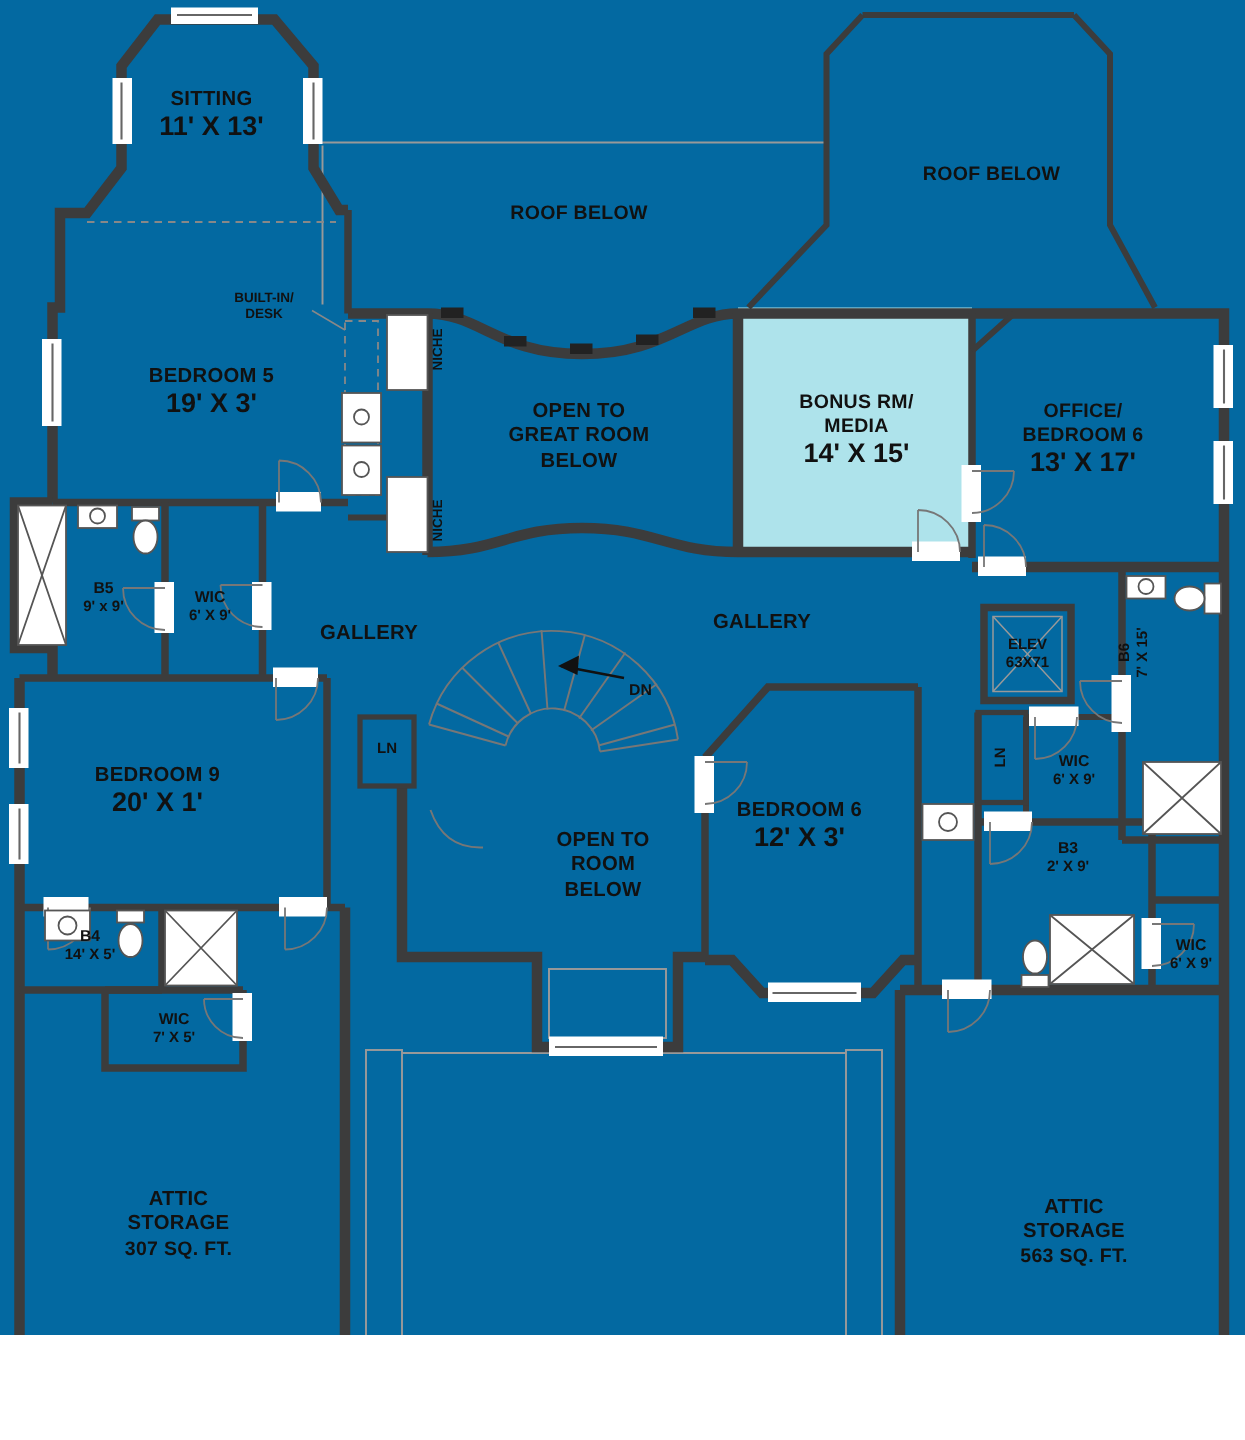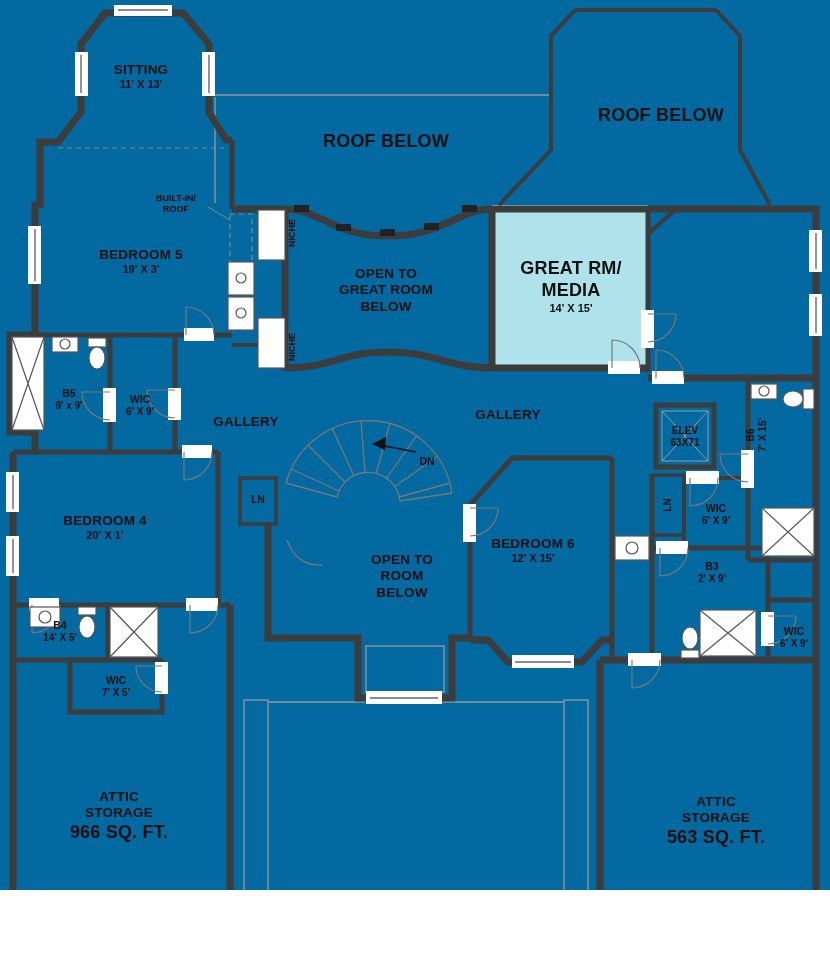--- a/index.html
+++ b/index.html
@@ -3,22 +3,22 @@
 <meta charset="utf-8">
 <style>
   html,body{margin:0;padding:0;background:#fff;}
   .plan{position:relative;width:830px;height:890px;background:#0369a1;
         font-family:"Liberation Sans",sans-serif;overflow:hidden;}
   .plan svg{position:absolute;left:0;top:0;}
   .lbl{position:absolute;transform:translate(-50%,-50%);text-align:center;
        color:#111;font-weight:bold;white-space:nowrap;line-height:1.22;}
   .lbl.vert{transform:translate(-50%,-50%) rotate(-90deg);}
   .t14{font-size:13.5px;letter-spacing:.2px;}
-  .t13{font-size:18px;letter-spacing:.2px;}
-  .t12{font-size:11px;}
+  .t13{font-size:13px;letter-spacing:.2px;}
+  .t12{font-size:18px;}
   .t11{font-size:10.5px;}
   .t10{font-size:10px;}
   .t9{font-size:9px;}
 </style>
 </head>
 <body>
 
 <div class="plan">
 
 <svg width="830" height="960" viewBox="0 0 830 960">
@@ -231,41 +231,46 @@
   <div class="t12">11' X 13'</div>
 </div>
 <div class="lbl" style="left:386px;top:142px">
   <div class="t13">ROOF BELOW</div>
 </div>
 <div class="lbl" style="left:661px;top:116px">
   <div class="t13">ROOF BELOW</div>
 </div>
 <div class="lbl" style="left:176px;top:204px">
   <div class="t9">BUILT-IN/</div>
-  <div class="t9">ROOF</div>
+  <div class="t9">DESK</div>
 </div>
 <div class="lbl" style="left:141px;top:262px">
   <div class="t14">BEDROOM 5</div>
   <div class="t12">19' X 3'</div>
 </div>
 <div class="lbl vert" style="left:292px;top:233px">
   <div class="t9">NICHE</div>
 </div>
 <div class="lbl vert" style="left:292px;top:347px">
   <div class="t9">NICHE</div>
 </div>
 <div class="lbl" style="left:386px;top:291px">
   <div class="t14">OPEN TO</div>
   <div class="t14">GREAT ROOM</div>
   <div class="t14">BELOW</div>
 </div>
 <div class="lbl" style="left:571px;top:287px">
-  <div class="t13">GREAT RM/</div>
+  <div class="t13">BONUS RM/</div>
   <div class="t13">MEDIA</div>
   <div class="t12">14' X 15'</div>
+</div>
+<div class="lbl" style="left:722px;top:293px">
+  <div class="t13">OFFICE/</div>
+  <div class="t13">BEDROOM 6</div>
+  <div class="t12">13' X 17'</div>
 </div>
 <div class="lbl" style="left:69px;top:399px">
   <div class="t11">B5</div>
   <div class="t10">9' x 9'</div>
 </div>
 <div class="lbl" style="left:140px;top:405px">
   <div class="t11">WIC</div>
   <div class="t10">6' X 9'</div>
 </div>
 <div class="lbl" style="left:246px;top:422px">
@@ -285,56 +290,56 @@
 <div class="lbl" style="left:427px;top:461px">
   <div class="t11">DN</div>
 </div>
 <div class="lbl" style="left:258px;top:500px">
   <div class="t10">LN</div>
 </div>
 <div class="lbl vert" style="left:668px;top:505px">
   <div class="t10">LN</div>
 </div>
 <div class="lbl" style="left:105px;top:528px">
-  <div class="t14">BEDROOM 4</div>
+  <div class="t14">BEDROOM 9</div>
   <div class="t12">20' X 1'</div>
 </div>
 <div class="lbl" style="left:716px;top:514px">
   <div class="t11">WIC</div>
   <div class="t10">6' X 9'</div>
 </div>
 <div class="lbl" style="left:402px;top:577px">
   <div class="t14">OPEN TO</div>
   <div class="t14">ROOM</div>
   <div class="t14">BELOW</div>
 </div>
 <div class="lbl" style="left:533px;top:551px">
   <div class="t14">BEDROOM 6</div>
-  <div class="t12">12' X 15'</div>
+  <div class="t12">12' X 3'</div>
 </div>
 <div class="lbl" style="left:712px;top:572px">
   <div class="t11">B3</div>
   <div class="t10">2' X 9'</div>
 </div>
 <div class="lbl" style="left:60px;top:631px">
   <div class="t11">B4</div>
   <div class="t10">14' X 5'</div>
 </div>
 <div class="lbl" style="left:116px;top:686px">
   <div class="t11">WIC</div>
   <div class="t10">7' X 5'</div>
 </div>
 <div class="lbl" style="left:794px;top:637px">
   <div class="t11">WIC</div>
   <div class="t10">6' X 9'</div>
 </div>
 <div class="lbl" style="left:119px;top:816px">
   <div class="t14">ATTIC</div>
   <div class="t14">STORAGE</div>
-  <div class="t13">966 SQ. FT.</div>
+  <div class="t13">307 SQ. FT.</div>
 </div>
 <div class="lbl" style="left:716px;top:821px">
   <div class="t14">ATTIC</div>
   <div class="t14">STORAGE</div>
   <div class="t13">563 SQ. FT.</div>
 </div>
 
 </div>
 
 </body></html>

